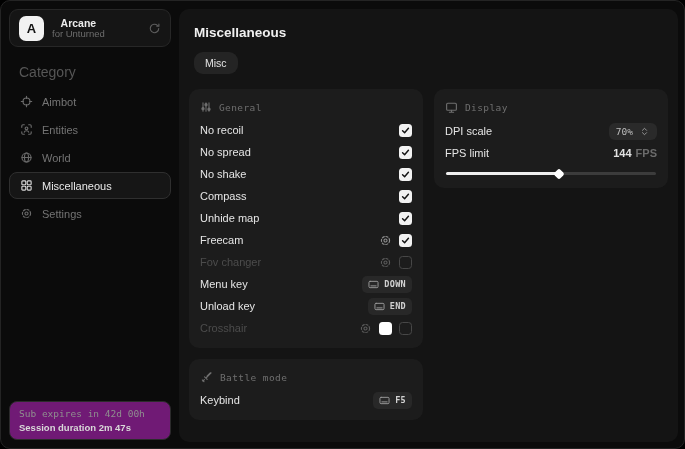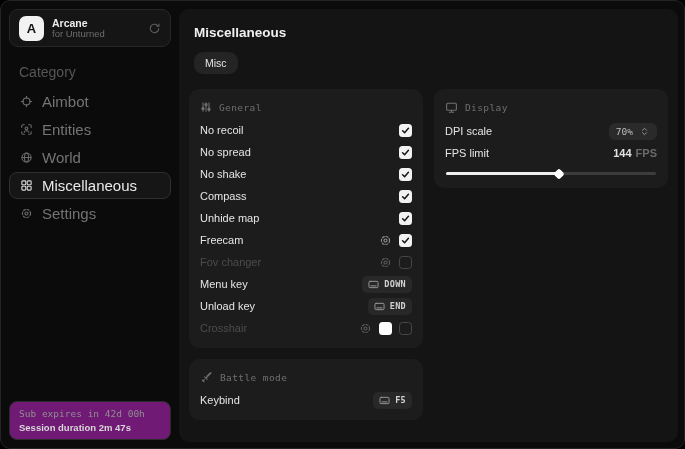--- a/index.html
+++ b/index.html
@@ -4,26 +4,26 @@
 <style>
   html,body{margin:0;padding:0;background:#000;}
   body{width:685px;height:449px;font-family:"Liberation Sans","DejaVu Sans",sans-serif;-webkit-font-smoothing:antialiased;}
   .window{position:relative;width:685px;height:449px;box-sizing:border-box;background:#0b0b0b;border:1px solid #242424;border-radius:10px;overflow:hidden;}
 
   
   .sidebar{position:absolute;left:0;top:0;bottom:0;width:178px;box-sizing:border-box;padding:8px;display:flex;flex-direction:column;}
   .header-card{height:38px;flex:none;background:#151515;border:1px solid #272727;border-radius:9px;display:flex;align-items:center;gap:8px;padding:0 9px;box-sizing:border-box;}
   .logo{width:25px;height:25px;flex:none;background:#f2f2f2;border-radius:7px;display:flex;align-items:center;justify-content:center;color:#121212;font-weight:bold;font-size:13px;}
   .app-names{display:flex;flex-direction:column;line-height:1.15;}
-  .app-title{font-size:10.5px;font-weight:bold;color:#ececec;}
+  .app-title{font-size:10.5px;font-weight:bold;color:#ececec;text-align:center;}
   .app-sub{font-size:9.5px;color:#6d6d6d;}
   .sync-btn{margin-left:auto;color:#5d5d5d;display:flex;cursor:pointer;}
   .category-label{margin:17px 0 8px 10px;font-size:14px;color:#565656;}
   .nav{display:flex;flex-direction:column;gap:1px;}
-  .nav-item{height:27px;display:flex;align-items:center;gap:9px;padding:0 10px;border-radius:8px;border:1px solid transparent;color:#747474;font-size:15px;font-weight:500;cursor:pointer;box-sizing:border-box;}
+  .nav-item{height:27px;display:flex;align-items:center;gap:9px;padding:0 10px;border-radius:8px;border:1px solid transparent;color:#747474;font-size:11px;font-weight:500;cursor:pointer;box-sizing:border-box;}
   .nav-item .icon{display:flex;color:#6a6a6a;}
   .nav-item.selected{color:#e9e9e9;background:#161616;border-color:#2f2f2f;}
   .nav-item.selected .icon{color:#d8d8d8;}
   .sidebar-status{margin-top:auto;background:#701a75;border:1px solid #2b2b2b;border-radius:8px;padding:6px 9px;}
   .status-sub{font-family:"DejaVu Sans Mono",monospace;font-size:9.5px;color:#8f8f8f;white-space:nowrap;}
   .status-session{margin-top:3px;font-size:9.5px;font-weight:bold;color:#d9d9d9;white-space:nowrap;}
 
   
   .main{position:absolute;left:178px;top:8px;width:499px;height:433px;box-sizing:border-box;background:#141414;border-radius:10px;padding:12px 10px;}
   .main-title{font-size:13.5px;font-weight:bold;color:#f0f0f0;margin:4px 0 0 5px;}

